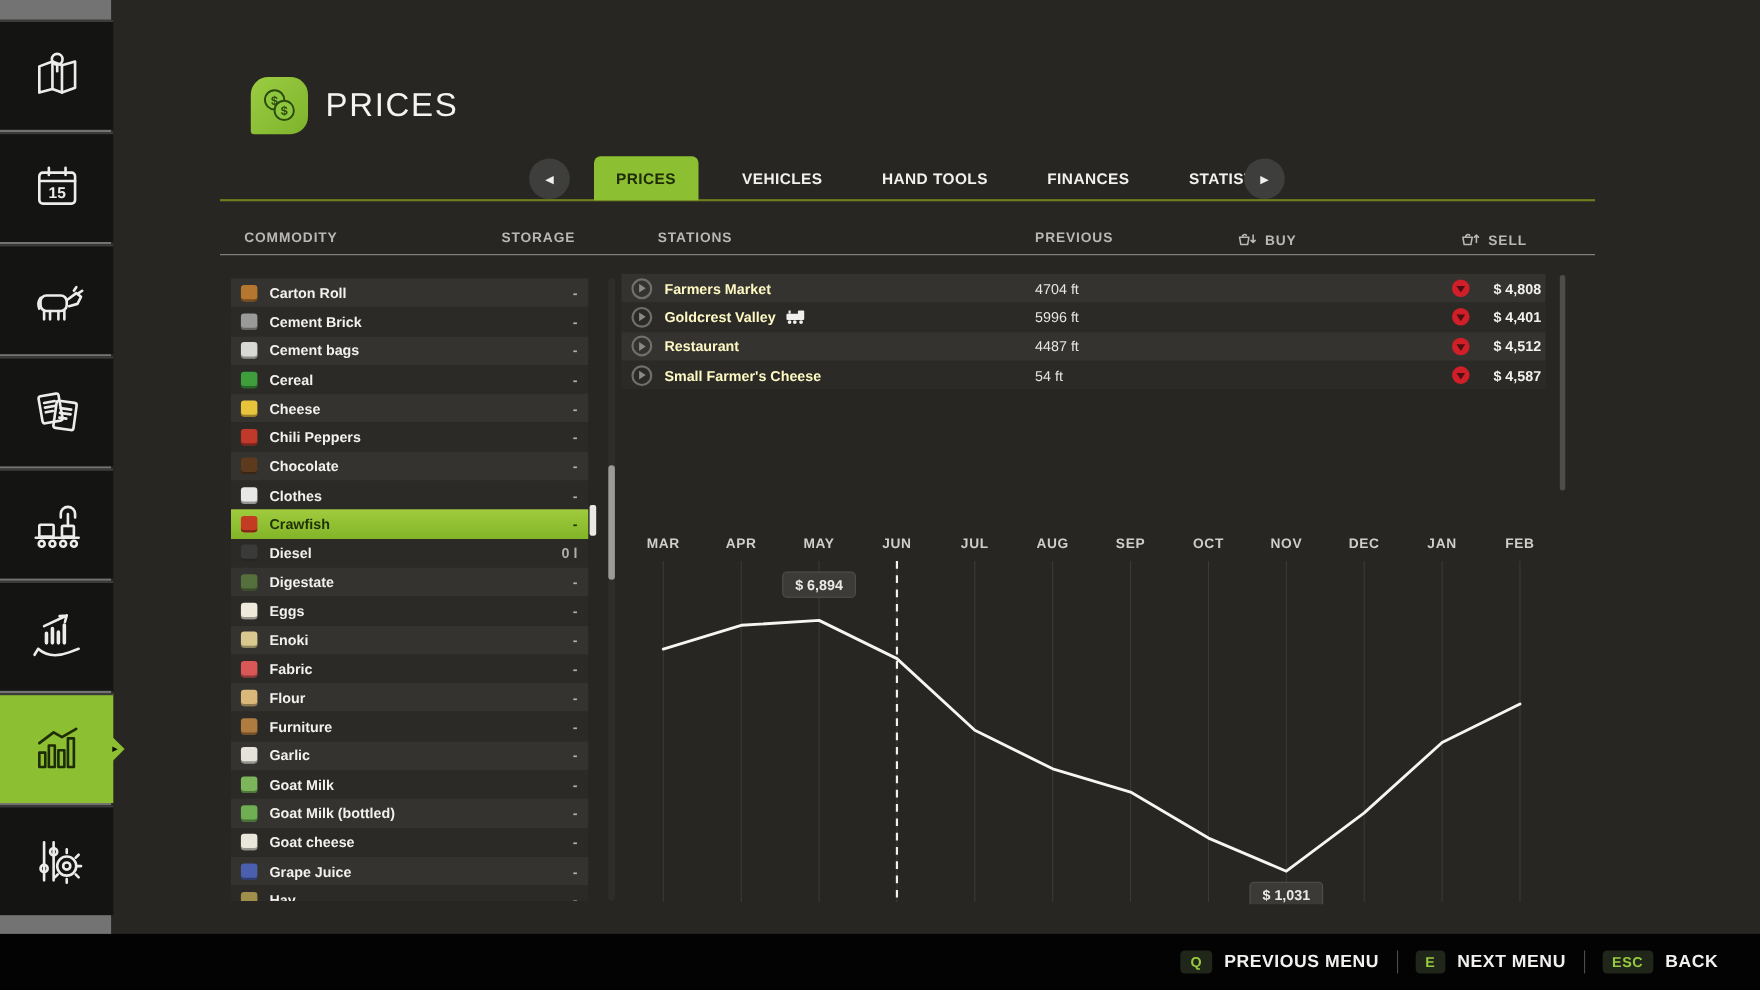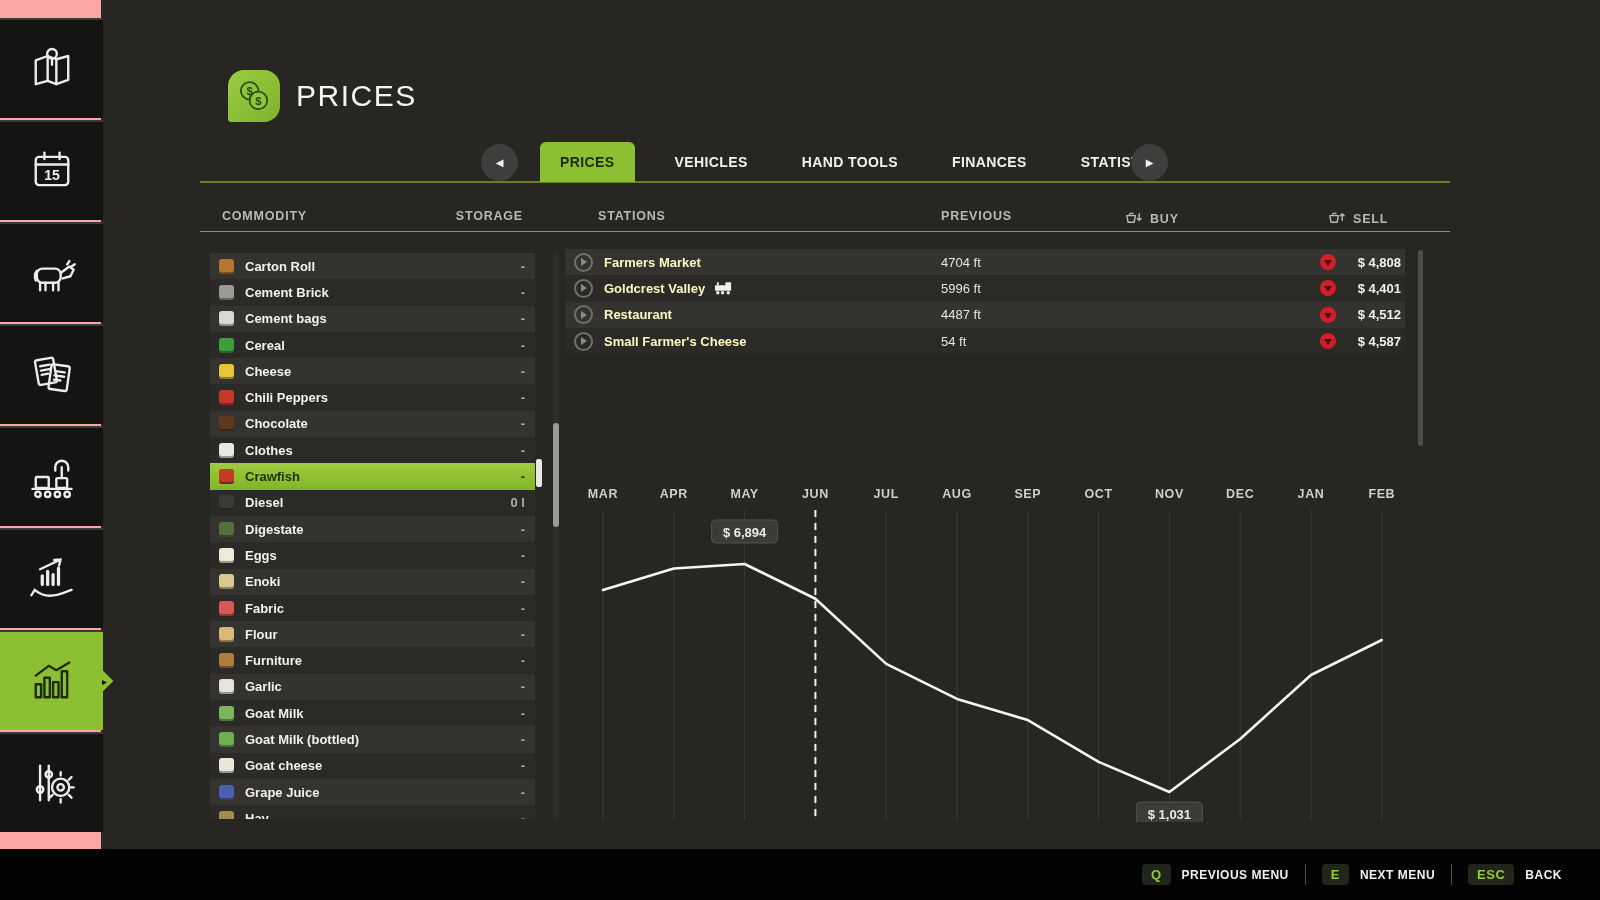--- a/index.html
+++ b/index.html
@@ -1,20 +1,20 @@
 <!DOCTYPE html>
 <html style="--accent: #97ca3e; --green-ui: #8cbf31; --red: #d01f29; --chart-line: #f5f5f3;"><head>
 <meta charset="utf-8">
 <style>
   html,body{margin:0;padding:0;background:#000;}
   .page{position:relative;width:1600px;height:900px;background:#272622;overflow:hidden;
         font-family:"Liberation Sans",sans-serif;color:#f0efed;}
 
   
-  .sidebar{position:absolute;left:0;top:0;width:101px;height:900px;background:#fca5a5;}
+  .sidebar{position:absolute;left:0;top:0;width:101px;height:900px;background:#737373;}
   .tile{position:absolute;left:0;width:103px;height:100px;box-sizing:border-box;
         background:#141413;border-top:2px solid #3b3b39;
         display:flex;align-items:center;justify-content:center;cursor:pointer;}
   .tile svg{width:52px;height:52px;stroke:#ececea;stroke-width:2.2;fill:none;
             stroke-linecap:round;stroke-linejoin:round;}
   .tile.active{background:var(--green-ui,#8cbf31);}
   .tile.active svg{stroke:#1e2d08;}
   .tile.active::after{content:"";position:absolute;right:-7px;top:50%;width:16px;height:16px;
         background:var(--green-ui,#8cbf31);transform:translateY(-50%) rotate(45deg);}
   .notch-arrow{position:absolute;right:-4px;top:50%;transform:translateY(-50%);
@@ -97,21 +97,21 @@
   .lbl-text{fill:#eceae6;font:bold 13px "Liberation Sans",sans-serif;text-anchor:middle;}
 
   
   .footer{position:absolute;left:0;top:849px;width:1600px;height:51px;background:#030303;
         display:flex;align-items:center;justify-content:flex-end;box-sizing:border-box;
         padding-right:38px;gap:16px;}
   .shortcut{display:flex;align-items:center;gap:11px;cursor:pointer;}
   .shortcut + .shortcut{border-left:1px solid #4c4c4a;padding-left:16px;}
   .key{background:#20261a;color:var(--accent,#97ca3e);font-size:13px;font-weight:bold;
         padding:3px 9px;border-radius:4px;letter-spacing:.5px;}
-  .sc-label{font-size:12px;font-weight:bold;color:#f2f1ef;letter-spacing:.5px;}
+  .sc-label{font-size:16px;font-weight:bold;color:#f2f1ef;letter-spacing:.5px;}
 </style>
 </head>
 <body>
 
 <div class="page">
 
   <div class="sidebar">
     <div class="tile" style="top:18px">
       <svg viewBox="0 0 48 48">
         <path d="M9 16 L20 12 L28 15 L39 12 L39 34 L28 38 L20 35 L9 38 Z"></path>

